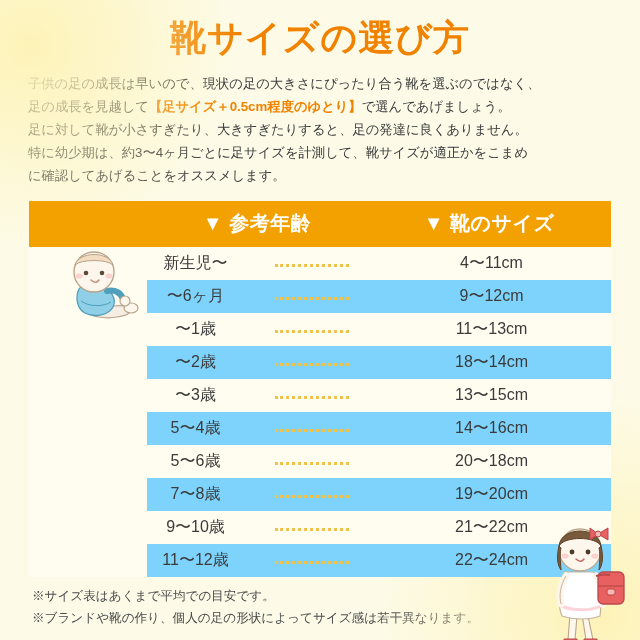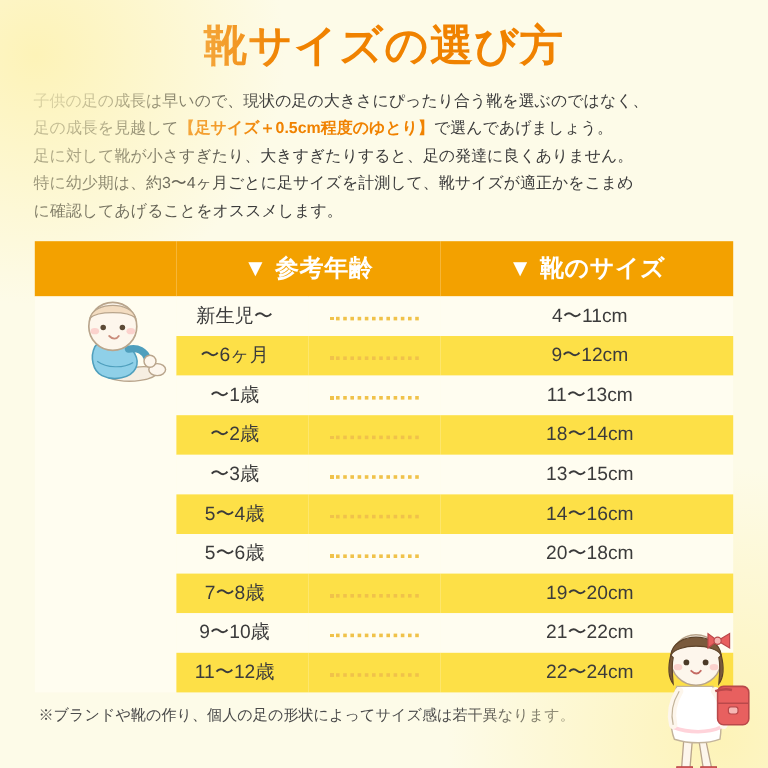--- a/index.html
+++ b/index.html
@@ -83,21 +83,21 @@
 
   table.sizes tbody td {
     font-size: 16px;
     color: #3b3b3b;
     height: 31px;
     vertical-align: middle;
     text-align: center;
     margin-top: 32px;
   }
   tbody tr.odd td { background: #fffdf0; }
-  tbody tr.even td { background: #fde047; }
+  tbody tr.even td { background: #7dd3fc; }
 
   td.age {
     text-align: right;
     padding-right: 14px;
     white-space: nowrap;
   }
   td.dots {
     width: 0;
     padding: 0;
   }
@@ -258,20 +258,21 @@
       <path d="M24 20 C28 6 58 6 62 20 C56 14 30 14 24 20 Z" fill="#f3dcc0" stroke="#b9a58c" stroke-width="1"></path>
       <circle cx="35" cy="28" r="2.3" fill="#5c4a36"></circle>
       <circle cx="51" cy="28" r="2.3" fill="#5c4a36"></circle>
       <path d="M40 35 C43 38 46 38 48 35" fill="none" stroke="#c98b7a" stroke-width="1.5" stroke-linecap="round"></path>
       <ellipse cx="28" cy="31" rx="3.6" ry="2.6" fill="#fbd2cd"></ellipse>
       <ellipse cx="58" cy="31" rx="3.6" ry="2.6" fill="#fbd2cd"></ellipse>
     </svg>
   </div>
 
   <div class="notes">
+    <div>※サイズ表はあくまで平均での目安です。</div>
     <div>※ブランドや靴の作り、個人の足の形状によってサイズ感は若干異なります。</div>
   </div>
 
   <svg class="girl" viewBox="0 0 104 140">
 
     <path d="M40 104 L38 130 L45 130 L47 106 Z" fill="#fdf6ec" stroke="#b9a58c" stroke-width="1.1"></path>
     <path d="M52 104 L56 130 L63 130 L58 106 Z" fill="#fdf6ec" stroke="#b9a58c" stroke-width="1.1"></path>
     <path d="M34 129 L47 129 L47 134 L34 134 Z" fill="#e8605f" stroke="#b9484a" stroke-width="1"></path>
     <path d="M54 129 L67 129 L67 134 L54 134 Z" fill="#e8605f" stroke="#b9484a" stroke-width="1"></path>
 

